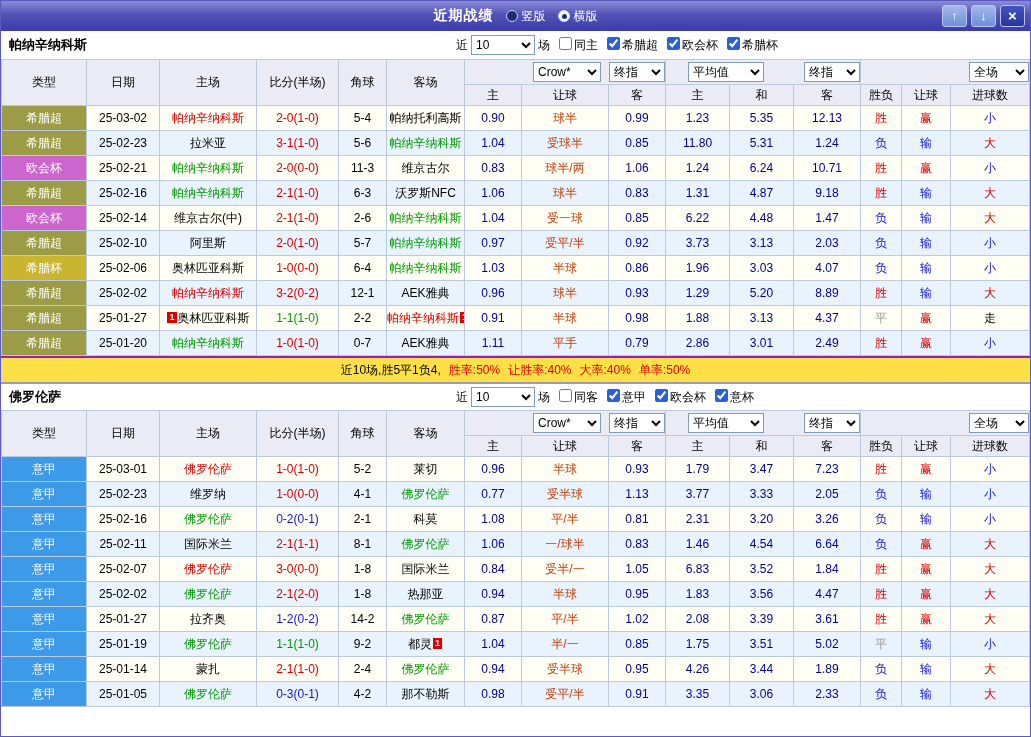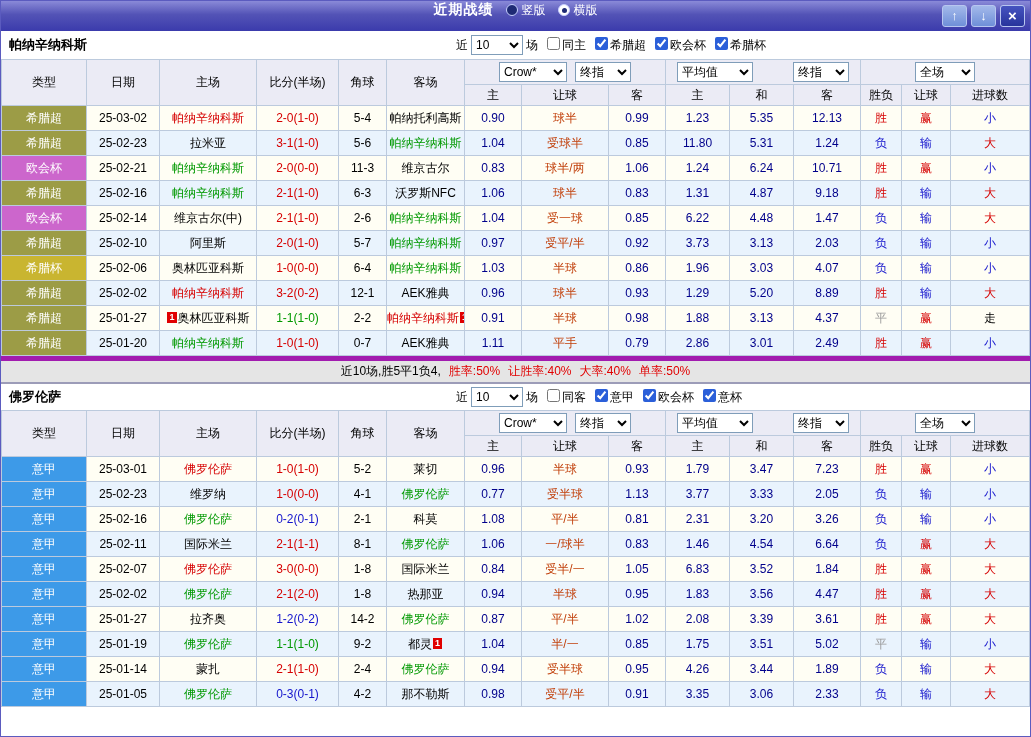--- a/index.html
+++ b/index.html
@@ -1,56 +1,56 @@
 <!DOCTYPE html>
 <html><head>
 <meta charset="utf-8">
 <style>
   *{box-sizing:border-box;margin:0;padding:0}
   body{width:1031px;font-family:"Liberation Sans","DejaVu Sans",sans-serif;font-size:12px;color:#000;background:#fff}
   .window{width:1031px;height:737px;border:1px solid #5b5bbf;display:flex;flex-direction:column;overflow:hidden;background:#fff}
-  .titlebar{flex:0 0 30px;position:relative;background:linear-gradient(180deg,#8a8ad8 0%,#5353b6 45%,#3b3bac 100%);display:flex;align-items:flex-start;justify-content:center}
+  .titlebar{flex:0 0 30px;position:relative;background:linear-gradient(180deg,#8a8ad8 0%,#5353b6 45%,#3b3bac 100%);display:flex;align-items:center;justify-content:center}
   .title-group{display:flex;align-items:center;gap:12px;color:#fff}
   .title{font-weight:bold;font-size:14px;letter-spacing:1px}
   .layout-opt{display:flex;align-items:center;gap:4px;cursor:pointer}
   .radio{width:12px;height:12px;border-radius:50%;background:#1e2a74;border:1px solid #c8d0ff;display:inline-block}
   .radio.sel{background:#fff;position:relative}
   .radio.sel::after{content:"";position:absolute;left:3px;top:3px;width:5px;height:5px;border-radius:50%;background:#1e2a74}
   .tb-buttons{position:absolute;right:5px;top:4px;display:flex;gap:4px}
   .tb-btn{width:25px;height:22px;border:1px solid #b8c6f0;border-radius:3px;background:linear-gradient(180deg,#a3b9ea,#6f8fd8);color:#fff;font-size:13px;line-height:20px;text-align:center;cursor:pointer;font-weight:bold}
   .tb-btn.close{background:linear-gradient(180deg,#4553c0,#27349c);font-size:15px}
   .section{display:flex;flex-direction:column}
   .section-header{flex:0 0 28px;background:#fff;display:flex;align-items:center;position:relative}
   .section.second .section-header{border-top:2px solid #9c9cb8}
   .team-name{margin-left:8px;font-size:13px;font-weight:bold}
   .filters{position:absolute;left:455px;display:flex;align-items:center;gap:3px}
   select{font-size:12px;height:20px;background:#fff;border:1px solid #7f9db9}
-  .w52{width:52px}.w68{width:68px}.w56{width:56px}.w76{width:76px}.w60{width:60px}
+  .w52{width:64px}.w68{width:68px}.w56{width:56px}.w76{width:76px}.w60{width:60px}
   .cb{display:flex;cursor:pointer}
   .cb input{width:13px;height:13px;accent-color:#2b5fd9;margin:0 2px 0 6px}
   table{width:100%;border-collapse:collapse;table-layout:fixed}
   th,td{border:1px solid #bccadd;text-align:center;overflow:hidden;white-space:nowrap;padding:0}
   thead th{background:#ebebf5;font-weight:normal}
   .hrow1 th{height:25px}
   .hrow2 th{height:21px}
   tbody td{height:25px}
   tbody tr:nth-child(odd){background:#fffef4}
   tbody tr:nth-child(even){background:#e9f3fd}
-  .selwrap{display:flex;align-items:center;justify-content:center;gap:8px}
+  .selwrap{display:flex;align-items:center;justify-content:flex-end;gap:8px}
   .selwrap.wide{gap:40px}
   .lg{color:#fff}
   .lg-olive{background:#9c9c46}
   .lg-pink{background:#cc66cc}
   .lg-gold{background:#c9b530}
   .lg-blue{background:#3d9ae8}
   .c-red{color:#d60000}.c-green{color:#009900}.c-blue{color:#1414cc}.c-dark{color:#000}.c-gray{color:#9a9a9a}
   .odd{color:#00008b}
   .line{color:#c2410c}
   .card{display:inline-block;background:#e00000;color:#fff;font-size:9px;line-height:11px;padding:0 2px;margin:0 1px;vertical-align:2px;font-weight:bold}
-  .summary{flex:0 0 26px;display:flex;align-items:center;justify-content:center;gap:8px;background:#e5e5e5;border-top:5px solid #a21caf}
+  .summary{flex:0 0 26px;display:flex;align-items:center;justify-content:center;gap:8px;background:#fde047;border-top:2px solid #a21caf}
   .stat{color:#e10000}
 </style>
 </head>
 <body>
 
 <div class="window">
 
   <div class="titlebar">
     <div class="title-group">
       <span class="title">近期战绩</span>

